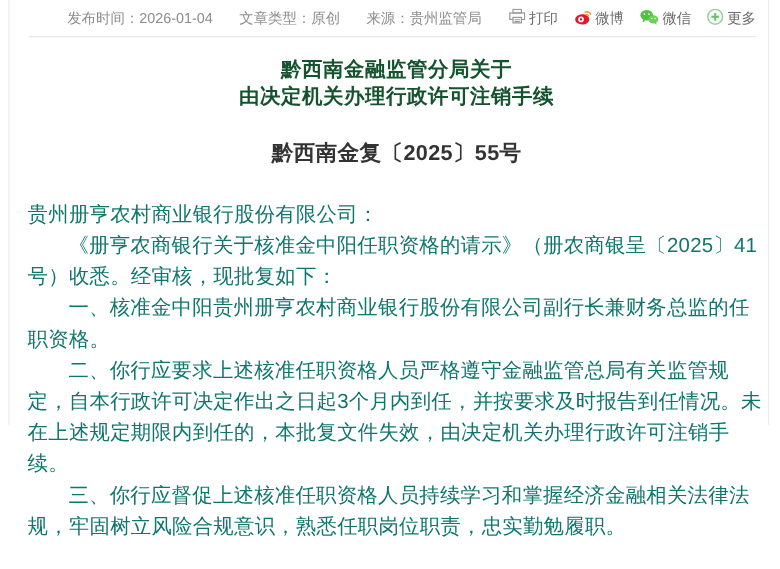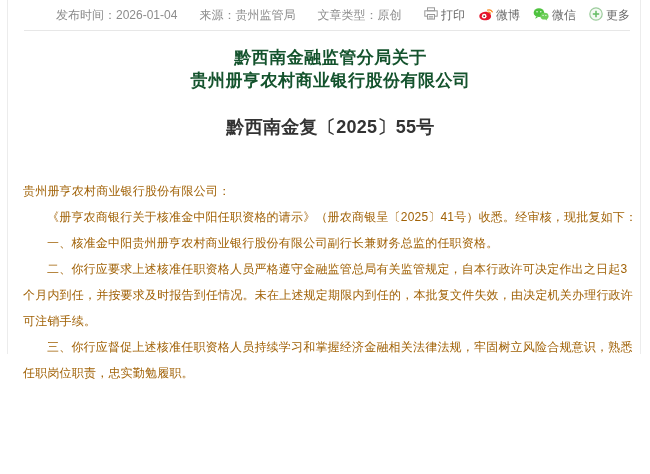--- a/index.html
+++ b/index.html
@@ -53,39 +53,39 @@
   .doc-title span { display: block; }
   .doc-number {
     margin-top: 23px;
     text-align: center;
     font-size: 18px;
     color: #333333;
     letter-spacing: 0.3px;
     font-weight: bold;
   }
   .body-text {
-    margin-top: 39px;
-    font-size: 12px;
-    color: #a16207;
+    margin-top: 27px;
+    font-size: 17px;
+    color: #0f766e;
     line-height: 26px;
     letter-spacing: 0.2px;
   }
   .body-text p { text-indent: 2em; }
   .body-text p.salutation { text-indent: 0; }
 </style>
 </head>
 <body>
 
 <div class="page">
 
   <header class="header-bar">
     <div class="meta">
       <span class="meta-item"><span>发布时间：</span><span>2026-01-04</span></span>
+      <span class="meta-item"><span>文章类型：</span><span>原创</span></span>
       <span class="meta-item"><span>来源：</span><span>贵州监管局</span></span>
-      <span class="meta-item"><span>文章类型：</span><span>原创</span></span>
     </div>
 
     <div class="share">
       <a class="share-item">
         <span>
           <svg width="14" height="13" viewBox="0 0 14 13">
             <rect x="3.5" y="0.8" width="7" height="3" fill="none" stroke="#999999" stroke-width="1"></rect>
             <rect x="0.8" y="3.8" width="12.4" height="5.4" fill="none" stroke="#999999" stroke-width="1"></rect>
             <rect x="3.5" y="7.5" width="7" height="4.6" fill="#ffffff" stroke="#999999" stroke-width="1"></rect>
             <line x1="4.8" y1="9.4" x2="9.2" y2="9.4" stroke="#999999" stroke-width="0.9"></line>
@@ -132,21 +132,21 @@
         <span>更多</span>
       </a>
     </div>
   </header>
 
   <div class="divider"></div>
 
   <main class="article">
     <h1 class="doc-title">
       <span>黔西南金融监管分局关于</span>
-      <span>贵州册亨农村商业银行股份有限公司</span>
+      <span>由决定机关办理行政许可注销手续</span>
     </h1>
 
     <div class="doc-number">黔西南金复〔2025〕55号</div>
 
     <div class="body-text">
       <p class="salutation">贵州册亨农村商业银行股份有限公司：</p>
       <p>《册亨农商银行关于核准金中阳任职资格的请示》（册农商银呈〔2025〕41号）收悉。经审核，现批复如下：</p>
       <p>一、核准金中阳贵州册亨农村商业银行股份有限公司副行长兼财务总监的任职资格。</p>
       <p>二、你行应要求上述核准任职资格人员严格遵守金融监管总局有关监管规定，自本行政许可决定作出之日起3个月内到任，并按要求及时报告到任情况。未在上述规定期限内到任的，本批复文件失效，由决定机关办理行政许可注销手续。</p>
       <p>三、你行应督促上述核准任职资格人员持续学习和掌握经济金融相关法律法规，牢固树立风险合规意识，熟悉任职岗位职责，忠实勤勉履职。</p>

